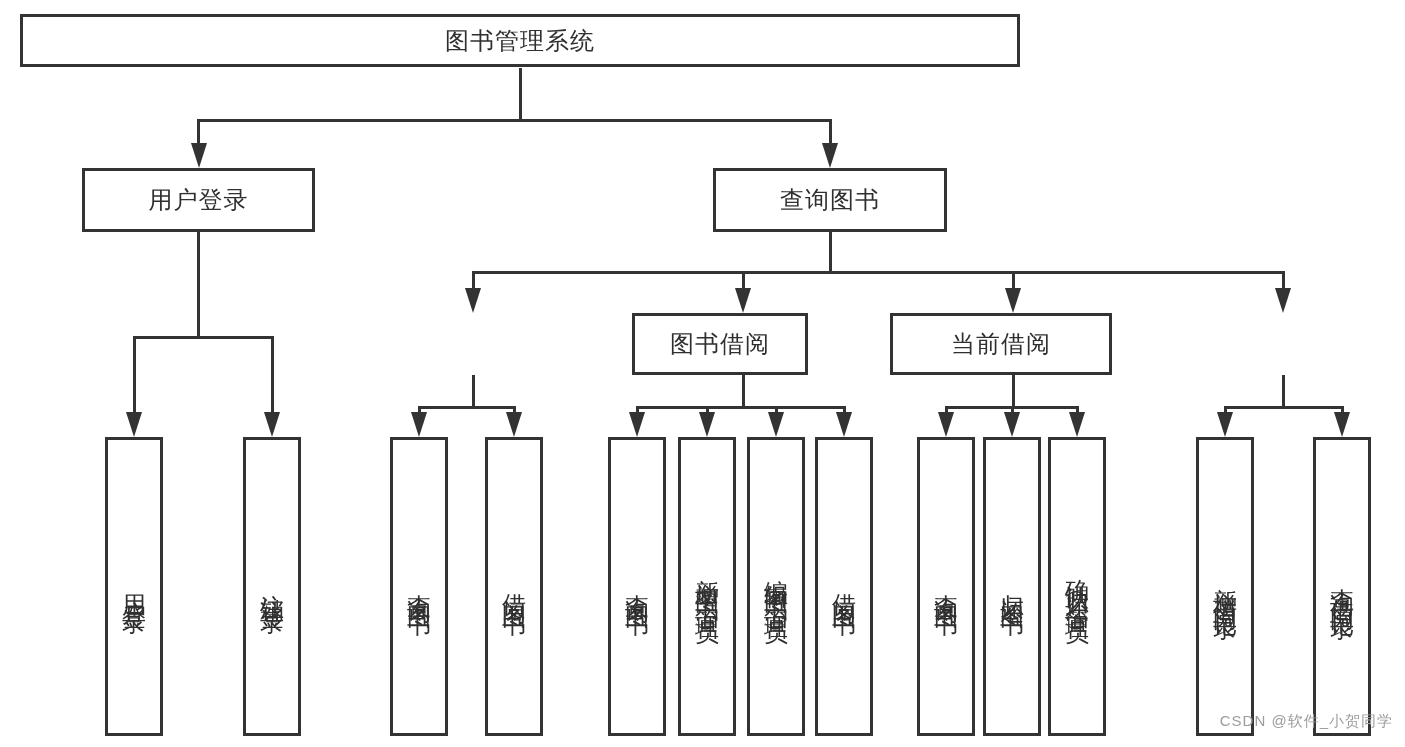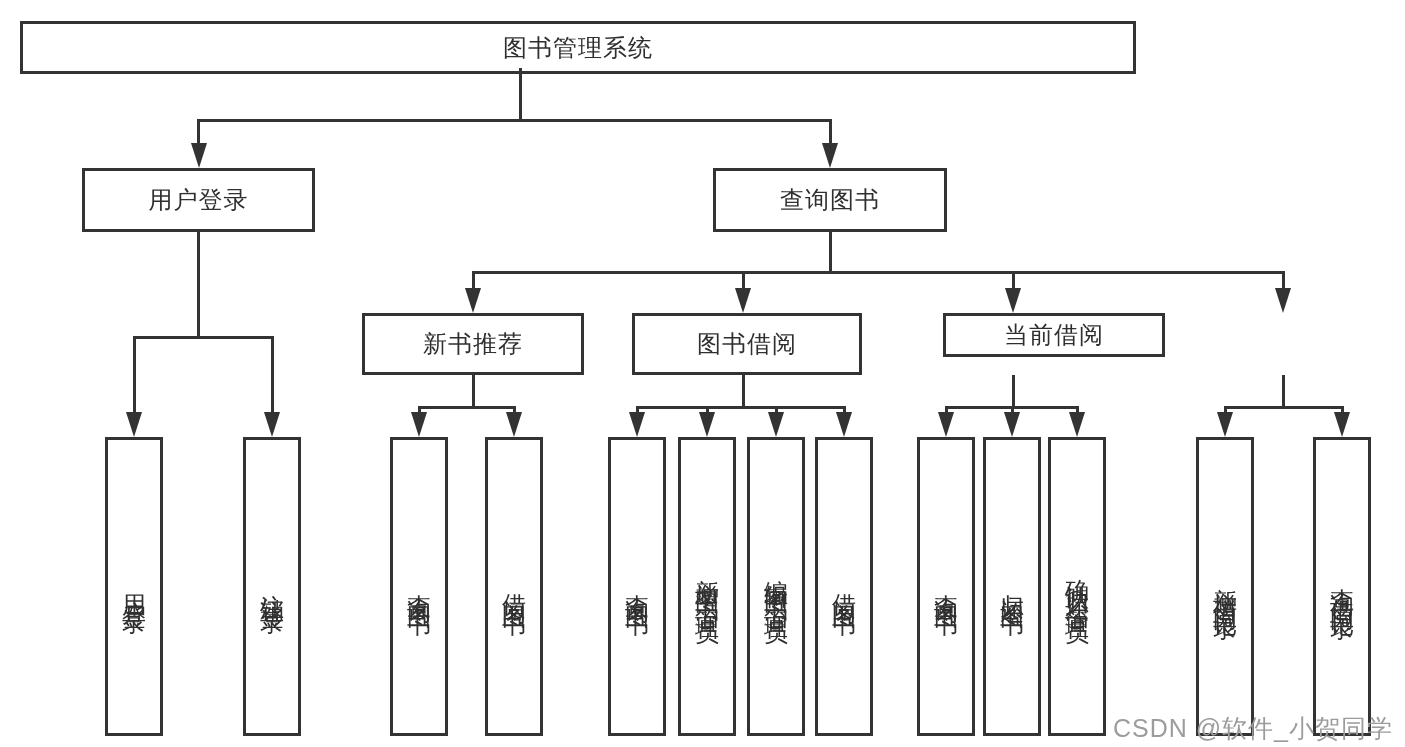--- a/index.html
+++ b/index.html
@@ -27,29 +27,29 @@
   }
   .vline{position:absolute;width:3px;background:var(--line);}
   .hline{position:absolute;height:3px;background:var(--line);}
   .arrowhead{
     position:absolute;width:0;height:0;
     border-left:8px solid transparent;border-right:8px solid transparent;
     border-top:25px solid var(--line);
   }
   .watermark{
     position:absolute;top:712px;right:12px;
-    font-size:25px;color:var(--wm);letter-spacing:1px;white-space:nowrap;
+    font-size:15px;color:var(--wm);letter-spacing:1px;white-space:nowrap;
   }
 </style>
 </head>
 <body>
 
 <div class="canvas">
 
-  <div class="box" style="left:20px;top:21px;width:1116px;height:53px;">
+  <div class="box" style="left:20px;top:14px;width:1000px;height:53px;">
     <span>图书管理系统</span>
   </div>
 
   <div class="vline" style="left:518.5px;top:68px;height:54px;"></div>
   <div class="hline" style="left:197px;top:119px;width:634px;"></div>
   <div class="vline" style="left:197px;top:119px;height:27px;"></div>
   <div class="arrowhead" style="left:190.5px;top:143px;"></div>
   <div class="vline" style="left:828.5px;top:119px;height:27px;"></div>
   <div class="arrowhead" style="left:822px;top:143px;"></div>
 
@@ -71,27 +71,24 @@
   <div class="hline" style="left:471.5px;top:271px;width:813px;"></div>
   <div class="vline" style="left:471.5px;top:271px;height:19px;"></div>
   <div class="arrowhead" style="left:465px;top:288px;"></div>
   <div class="vline" style="left:741.5px;top:271px;height:19px;"></div>
   <div class="arrowhead" style="left:735px;top:288px;"></div>
   <div class="vline" style="left:1011.5px;top:271px;height:19px;"></div>
   <div class="arrowhead" style="left:1005px;top:288px;"></div>
   <div class="vline" style="left:1281.5px;top:271px;height:19px;"></div>
   <div class="arrowhead" style="left:1275px;top:288px;"></div>
 
-  <div class="box" style="left:362px;top:313px;width:222px;height:62px;">
-    <span>新书推荐</span>
-  </div>
-  <div class="box" style="left:632px;top:313px;width:230px;height:62px;align-items:center;">
+  <div class="box" style="left:632px;top:313px;width:176px;height:62px;align-items:center;">
     <span>图书借阅</span>
   </div>
-  <div class="box" style="left:943px;top:313px;width:222px;height:44px;">
+  <div class="box" style="left:890px;top:313px;width:222px;height:62px;">
     <span>当前借阅</span>
   </div>
 
   <div class="vline" style="left:471.5px;top:375px;height:34px;"></div>
   <div class="hline" style="left:417.5px;top:406px;width:98px;"></div>
   <div class="vline" style="left:417.5px;top:406px;height:9px;"></div>
   <div class="arrowhead" style="left:411px;top:412px;"></div>
   <div class="vline" style="left:512.5px;top:406px;height:9px;"></div>
   <div class="arrowhead" style="left:506px;top:412px;"></div>
 

